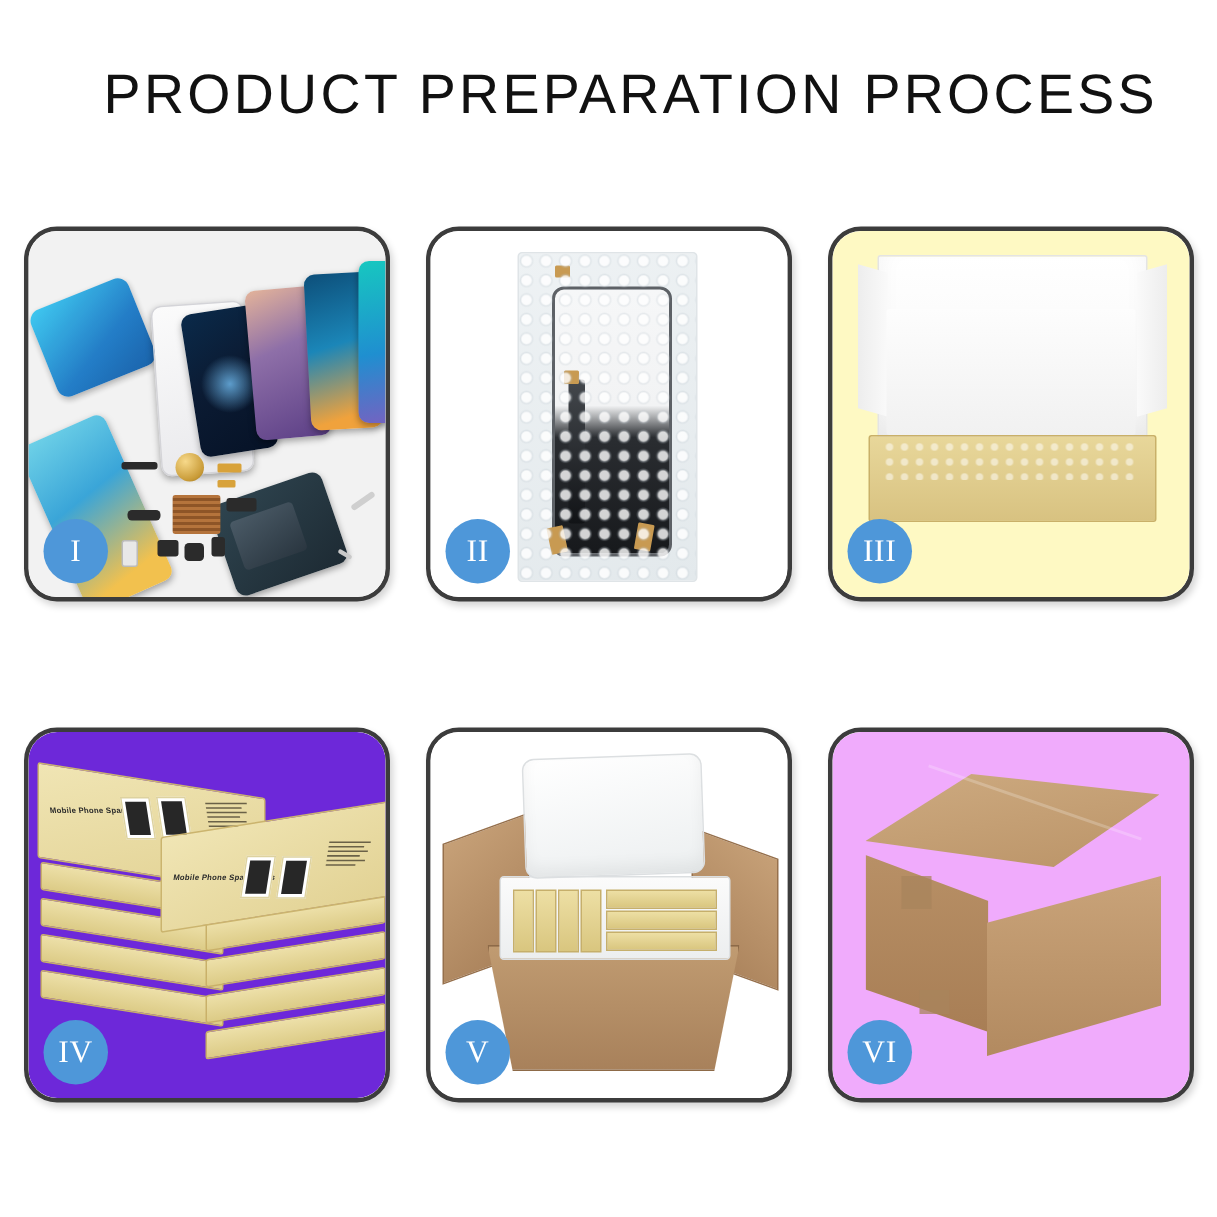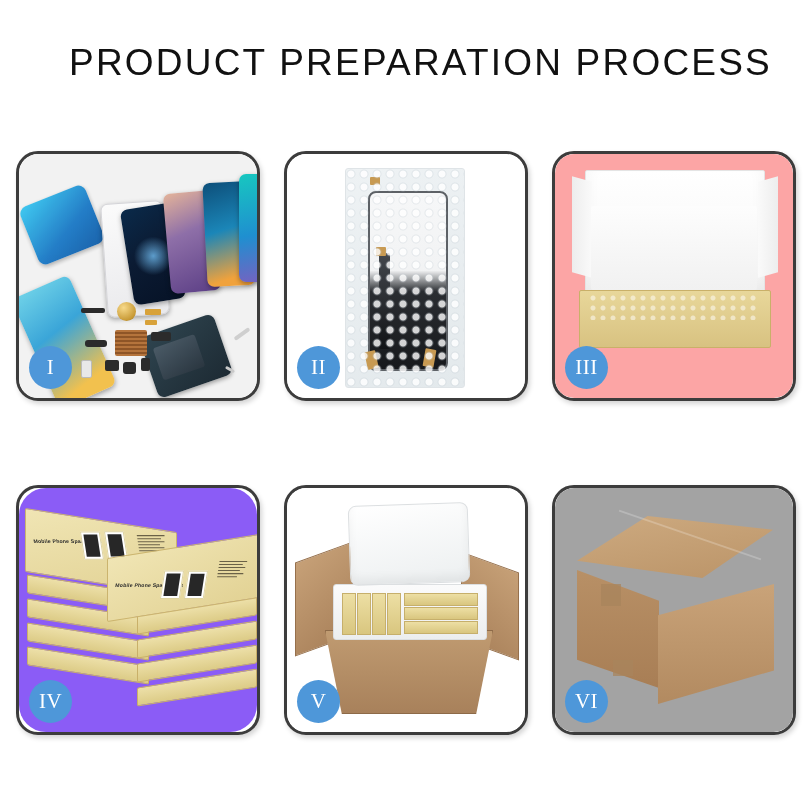--- a/index.html
+++ b/index.html
@@ -121,41 +121,41 @@
      background-image:radial-gradient(circle at 5px 5px,rgba(255,255,255,.95) 3px,rgba(190,200,208,.35) 4px,transparent 5px);
      background-size:13px 13px;}
   .screenpart{position:absolute;left:22px;top:22px;width:76px;height:176px;
      border:2px solid #5d6166;border-radius:8px;
      background:linear-gradient(180deg,#f6f7f8 0%,#f2f3f4 44%,#2a2d31 56%,#17191c 100%);}
   .flexstrip{position:absolute;left:33px;top:84px;width:11px;height:96px;
      background:linear-gradient(180deg,#44484d,#111316);border-radius:2px;}
   .tab{position:absolute;background:#c89a52;border-radius:1px;}
 
   
-  .p3{background:#fca5a5;}
+  .p3{background:#fef9c3;}
   .lid3{position:absolute;left:30px;top:16px;width:178px;height:126px;
      background:linear-gradient(180deg,#ffffff,#f4f4f4);
      border:1px solid #e4e4e4;border-radius:2px;
      box-shadow:inset 0 -10px 16px rgba(0,0,0,.05);}
   .lid3::before{content:"";position:absolute;left:-14px;top:8px;width:20px;height:96px;
      background:linear-gradient(90deg,#ededed,#fafafa);transform:skewY(16deg);}
   .lid3::after{content:"";position:absolute;right:-14px;top:8px;width:20px;height:96px;
      background:linear-gradient(270deg,#ededed,#fafafa);transform:skewY(-16deg);}
   .foam3{position:absolute;left:36px;top:52px;width:166px;height:84px;
      background:linear-gradient(180deg,#fdfdfd,#f1f1f1);border-radius:2px;}
   .tray3{position:absolute;left:24px;top:136px;width:190px;height:56px;
      background:linear-gradient(180deg,#e8d79a,#d8c281);
      border:1px solid #c9b069;border-radius:2px;}
   .wrap3{position:absolute;left:34px;top:140px;width:170px;height:26px;
      background:linear-gradient(180deg,#8e949c,#6e757e);border-radius:2px;
      background-image:radial-gradient(circle at 4px 4px,rgba(255,255,255,.5) 2px,transparent 3px);
      background-size:10px 10px;}
 
   
-  .p4{background:#8b5cf6;border-radius:27px;}
+  .p4{background:#6d28d9;}
   .stackbox{position:absolute;border:1px solid #c9b069;border-radius:2px;
      background:linear-gradient(180deg,#ede0a9,#dccb86);}
   .lidface{position:absolute;border-radius:2px;
      background:linear-gradient(160deg,#f0e5b4,#e2d294);
      border:1px solid #cbb46e;overflow:hidden;}
   .lbl{position:absolute;font-size:5.2px;font-weight:700;color:#2b2b2b;
      white-space:nowrap;letter-spacing:.2px;}
   .thumbq{position:absolute;background:#ffffff;border:1px solid #ddd2a0;}
   .thumbq i{position:absolute;left:2px;top:2px;right:2px;bottom:2px;
      background:#272727;display:block;}
@@ -178,21 +178,21 @@
      background:linear-gradient(170deg,#ffffff,#eceff0);
      border:1px solid #dcdfe1;border-radius:8px;transform:rotate(-2deg);
      box-shadow:inset 0 -6px 10px rgba(0,0,0,.05);}
   .foamtray{position:absolute;left:46px;top:96px;width:152px;height:54px;
      background:linear-gradient(180deg,#fbfbfb,#eceeef);
      border:1px solid #dcdfe1;border-radius:3px;}
   .goldrow{position:absolute;background:linear-gradient(180deg,#eddfa4,#d9c67f);
      border:1px solid #c6af6b;}
 
   
-  .p6{background:#a3a3a3;}
+  .p6{background:#f0abfc;}
   .c-top{position:absolute;left:22px;top:28px;width:196px;height:62px;
      background:linear-gradient(170deg,#cdaa80,#bb9468);
      clip-path:polygon(36% 0,100% 22%,64% 100%,0 72%);}
   .c-left{position:absolute;left:22px;top:82px;width:82px;height:118px;
      background:linear-gradient(180deg,#b89066,#a87e55);
      clip-path:polygon(0 0,100% 26%,100% 100%,0 76%);}
   .c-right{position:absolute;left:103px;top:96px;width:116px;height:120px;
      background:linear-gradient(180deg,#c9a379,#b28a60);
      clip-path:polygon(0 26%,100% 0,100% 72%,0 100%);}
   .seam{position:absolute;background:rgba(255,255,255,.22);}

